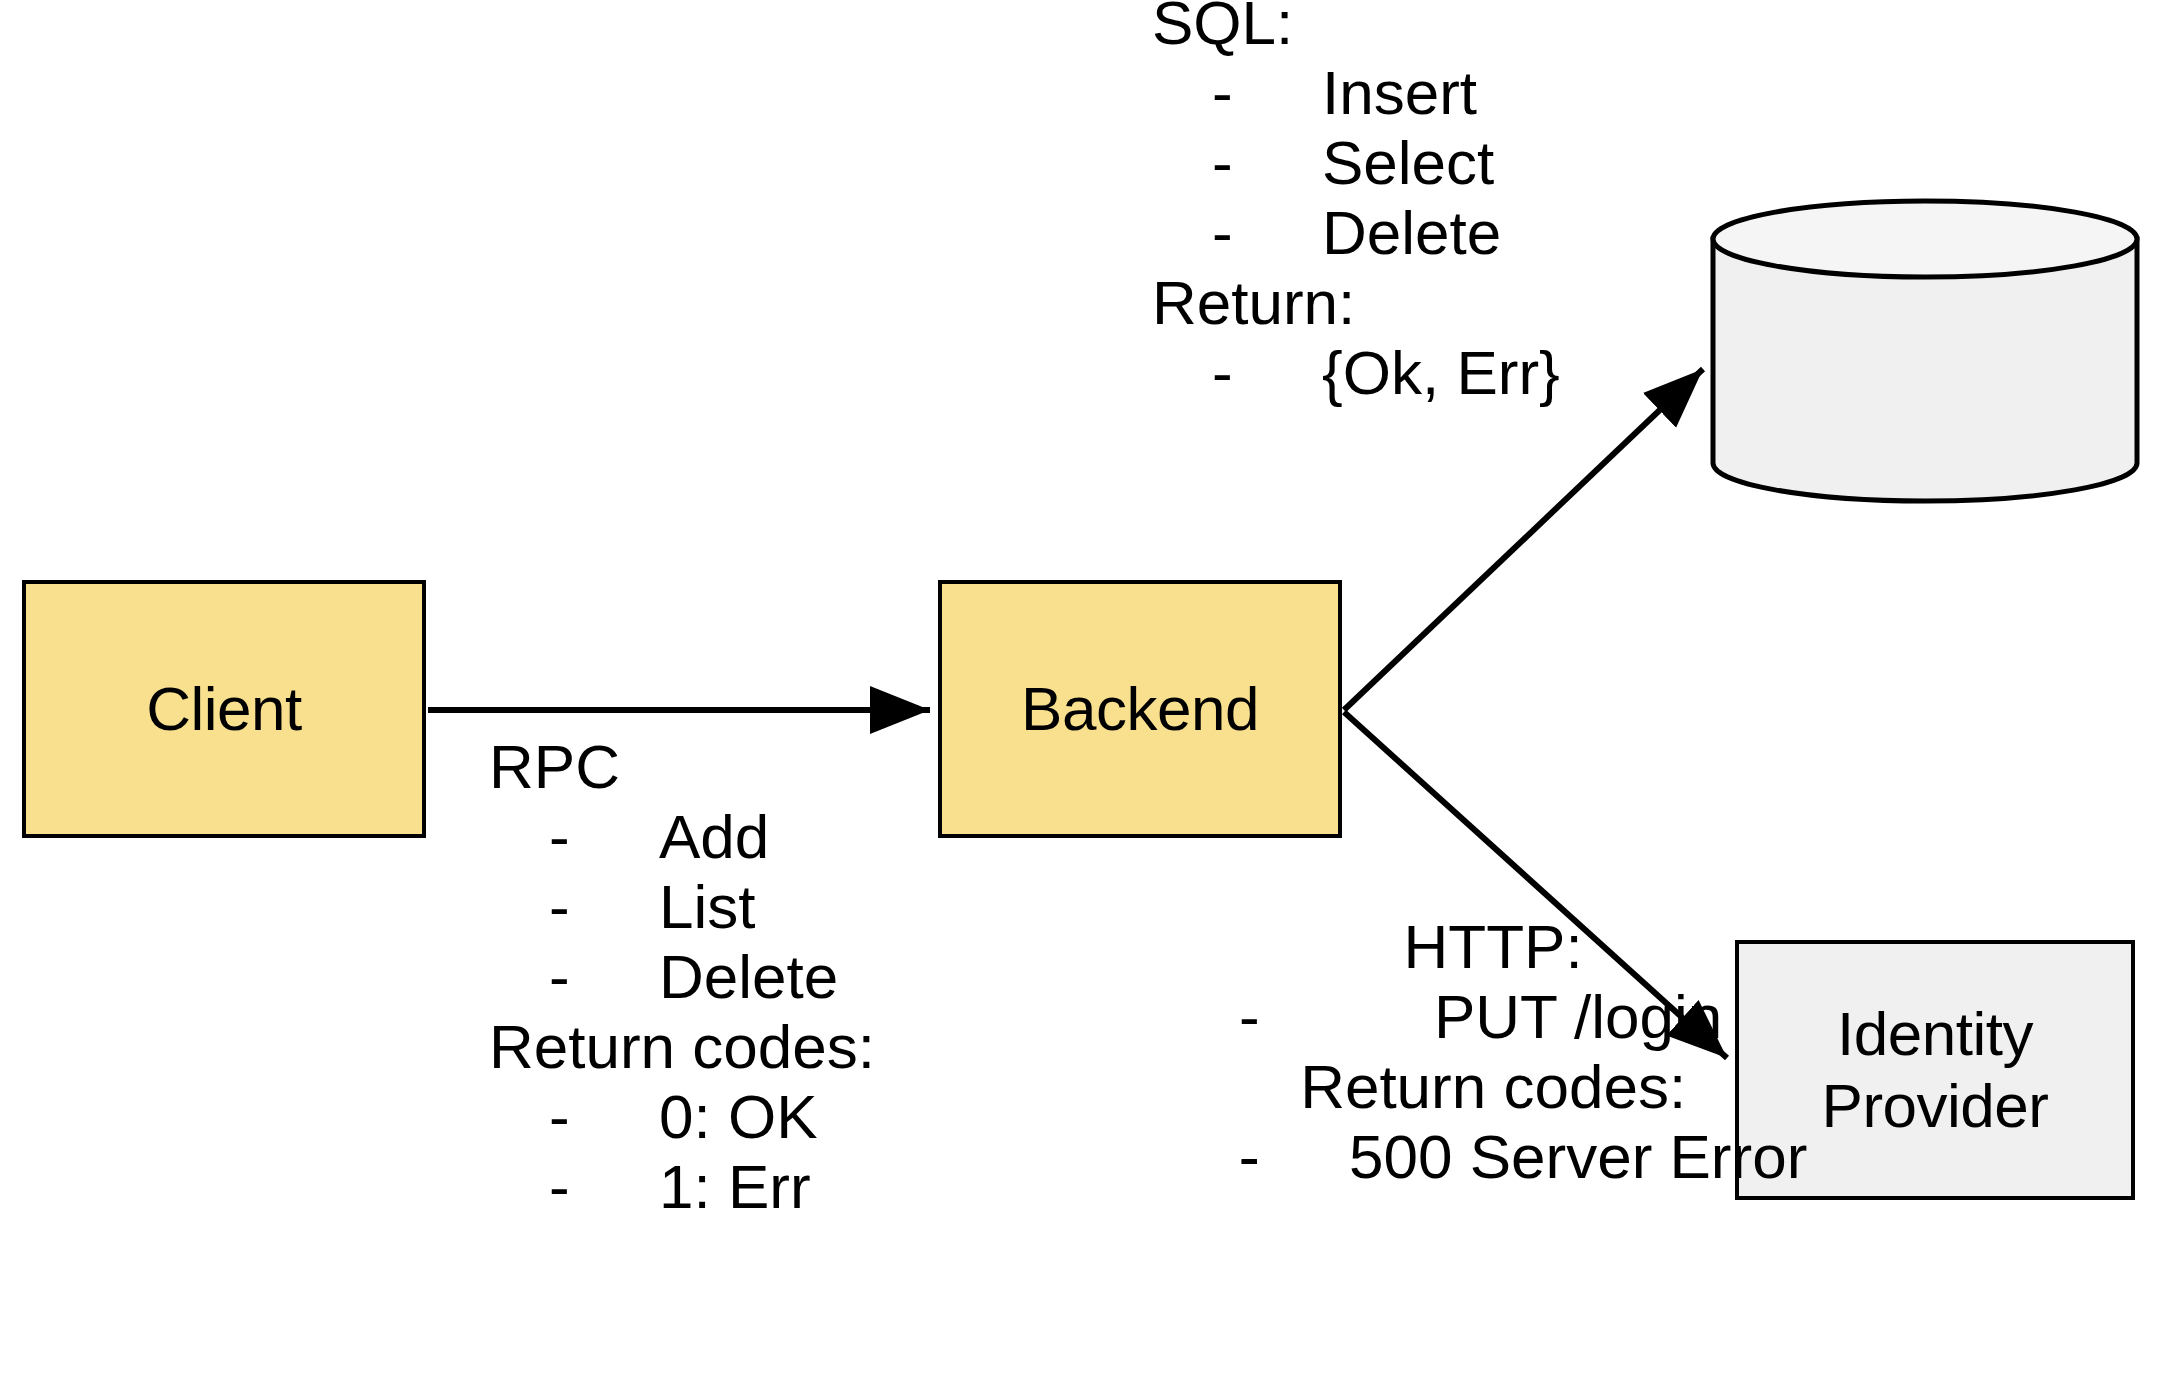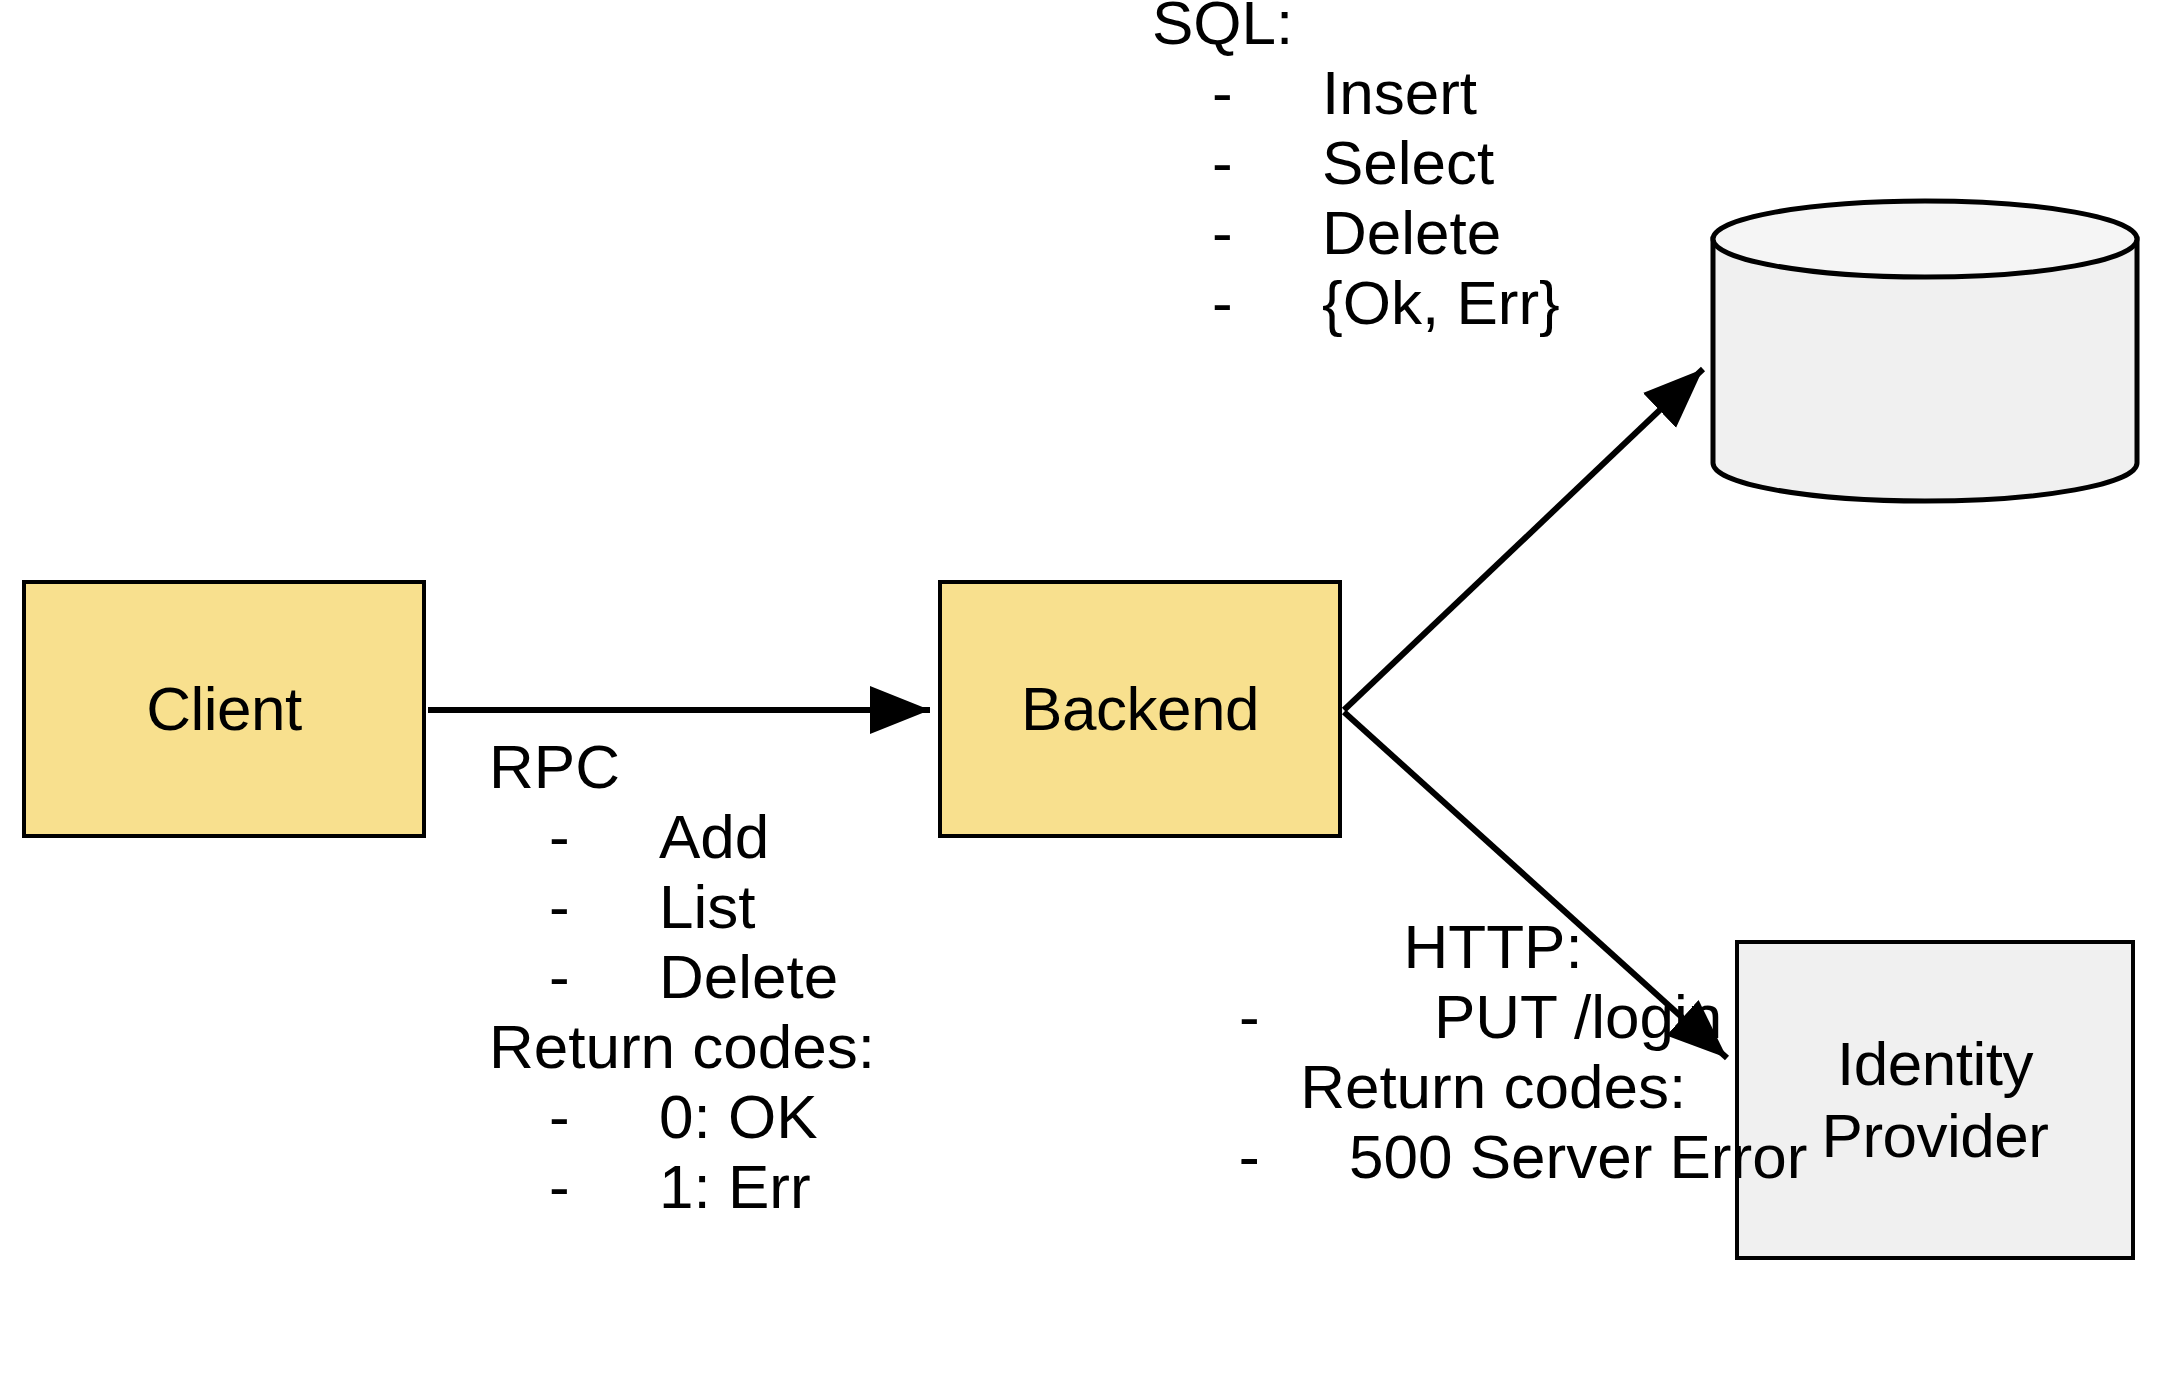--- a/index.html
+++ b/index.html
@@ -32,21 +32,21 @@
     letter-spacing: -0.5px;
   }
   .node-rect {
     border: 4px solid #000000;
   }
   .node-yellow { background: #f8e08e; }
   .node-gray   { background: #f0f0f0; }
 
   #client-node  { left: 22px;   top: 580px;  width: 404px; height: 258px; }
   #backend-node { left: 938px;  top: 580px;  width: 404px; height: 258px; }
-  #idp-node     { left: 1735px; top: 940px;  width: 400px; height: 320px; align-items: center; }
+  #idp-node     { left: 1735px; top: 940px;  width: 400px; height: 260px; align-items: center; }
 
   
   #db-node {
     left: 1710px;
     top: 198px;
     width: 430px;
     height: 306px;
   }
   #db-node .db-shape {
     position: absolute;
@@ -145,20 +145,21 @@
       <span>Insert</span>
     </span>
     <span class="bullet">
       <span class="dash">-</span>
       <span>Select</span>
     </span>
     <span class="bullet">
       <span class="dash">-</span>
       <span>Delete</span>
     </span>
+    <span class="head">Return:</span>
     <span class="bullet">
       <span class="dash">-</span>
       <span>{Ok, Err}</span>
     </span>
   </div>
 
   <div id="rpc-annot" class="annot">
     <span class="head">RPC</span>
     <span class="bullet">
       <span class="dash">-</span>

